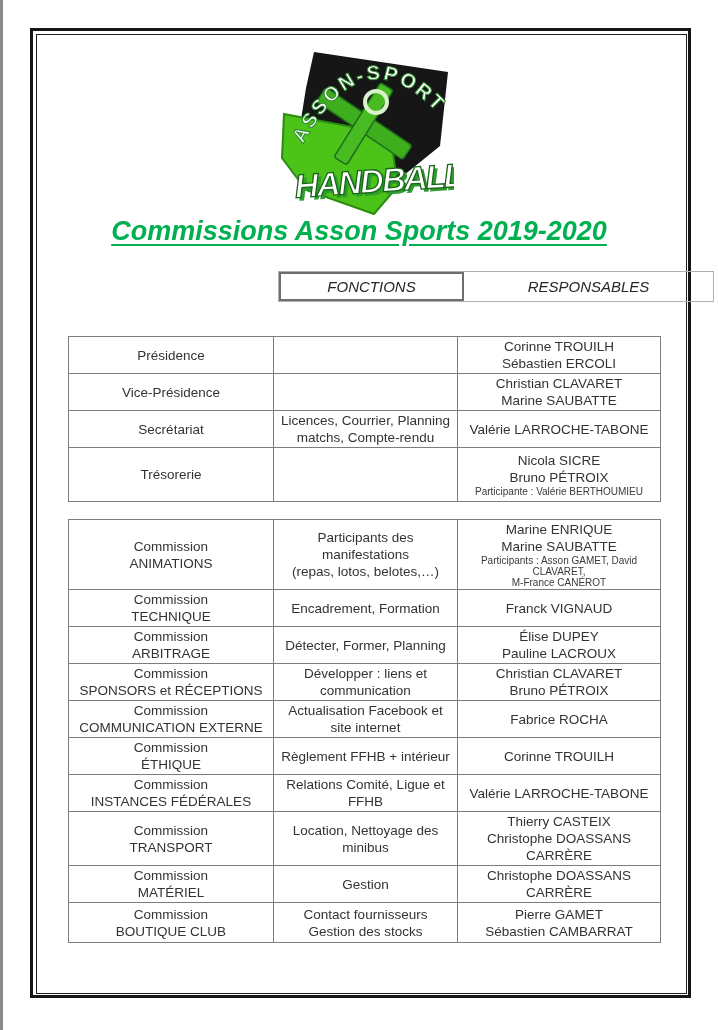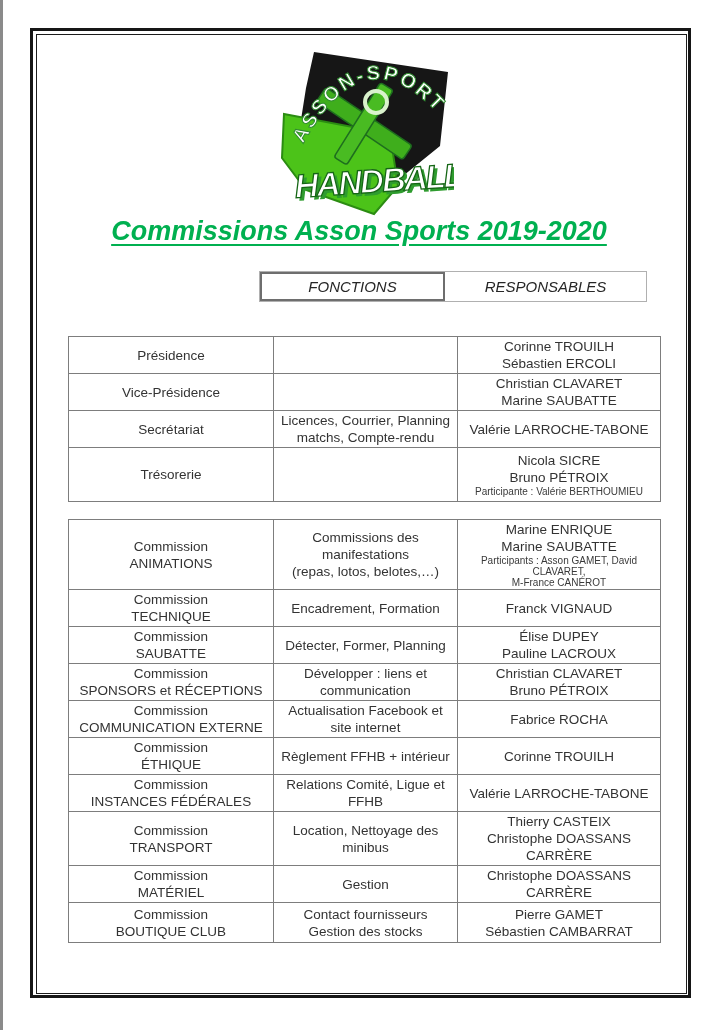--- a/index.html
+++ b/index.html
@@ -23,21 +23,21 @@
   }
   .logo-wrap { position:absolute; left:276px; top:40px; width:178px; height:178px; }
   .doc-title {
     position:absolute; left:0; top:216px; width:718px;
     text-align:center;
     font-size:27px; font-weight:bold; font-style:italic;
     text-decoration:underline;
     text-underline-offset:4px;
   }
   .head-table {
-    position:absolute; left:259px; top:271px; width:388px; height:31px;
+    position:absolute; left:278px; top:271px; width:436px; height:31px;
     border:1px solid #b0b0b0;
     box-sizing:border-box;
     display:flex;
   }
   .head-cell {
     display:flex; align-items:center; justify-content:center;
     font-size:15px; font-style:italic; color:#262626;
     box-sizing:border-box;
   }
   .head-cell.fonctions { width:185px; border:2px solid #6e6e6e; }
@@ -159,21 +159,21 @@
       <col style="width:184px">
       <col style="width:203px">
     </colgroup>
   <tbody>
       <tr style="height: 65px;">
         <td>
           <span class="cell-line">Commission</span>
           <span class="cell-line">ANIMATIONS</span>
         </td>
         <td>
-          <span class="cell-line">Commissions des</span>
+          <span class="cell-line">Participants des</span>
           <span class="cell-line">manifestations</span>
           <span class="cell-line">(repas, lotos, belotes,…)</span>
         </td>
         <td>
           <span class="cell-line">Marine ENRIQUE</span>
           <span class="cell-line">Marine SAUBATTE</span>
           <span class="note-line">Participants : Asson GAMET, David CLAVARET,</span>
           <span class="note-line">M-France CANÉROT</span>
         </td>
       </tr>
@@ -185,21 +185,21 @@
         <td>
           <span class="cell-line">Encadrement, Formation</span>
         </td>
         <td>
           <span class="cell-line">Franck VIGNAUD</span>
         </td>
       </tr>
       <tr style="height: 35px;">
         <td>
           <span class="cell-line">Commission</span>
-          <span class="cell-line">SAUBATTE</span>
+          <span class="cell-line">ARBITRAGE</span>
         </td>
         <td>
           <span class="cell-line">Détecter, Former, Planning</span>
         </td>
         <td>
           <span class="cell-line">Élise DUPEY</span>
           <span class="cell-line">Pauline LACROUX</span>
         </td>
       </tr>
       <tr style="height: 36px;">

